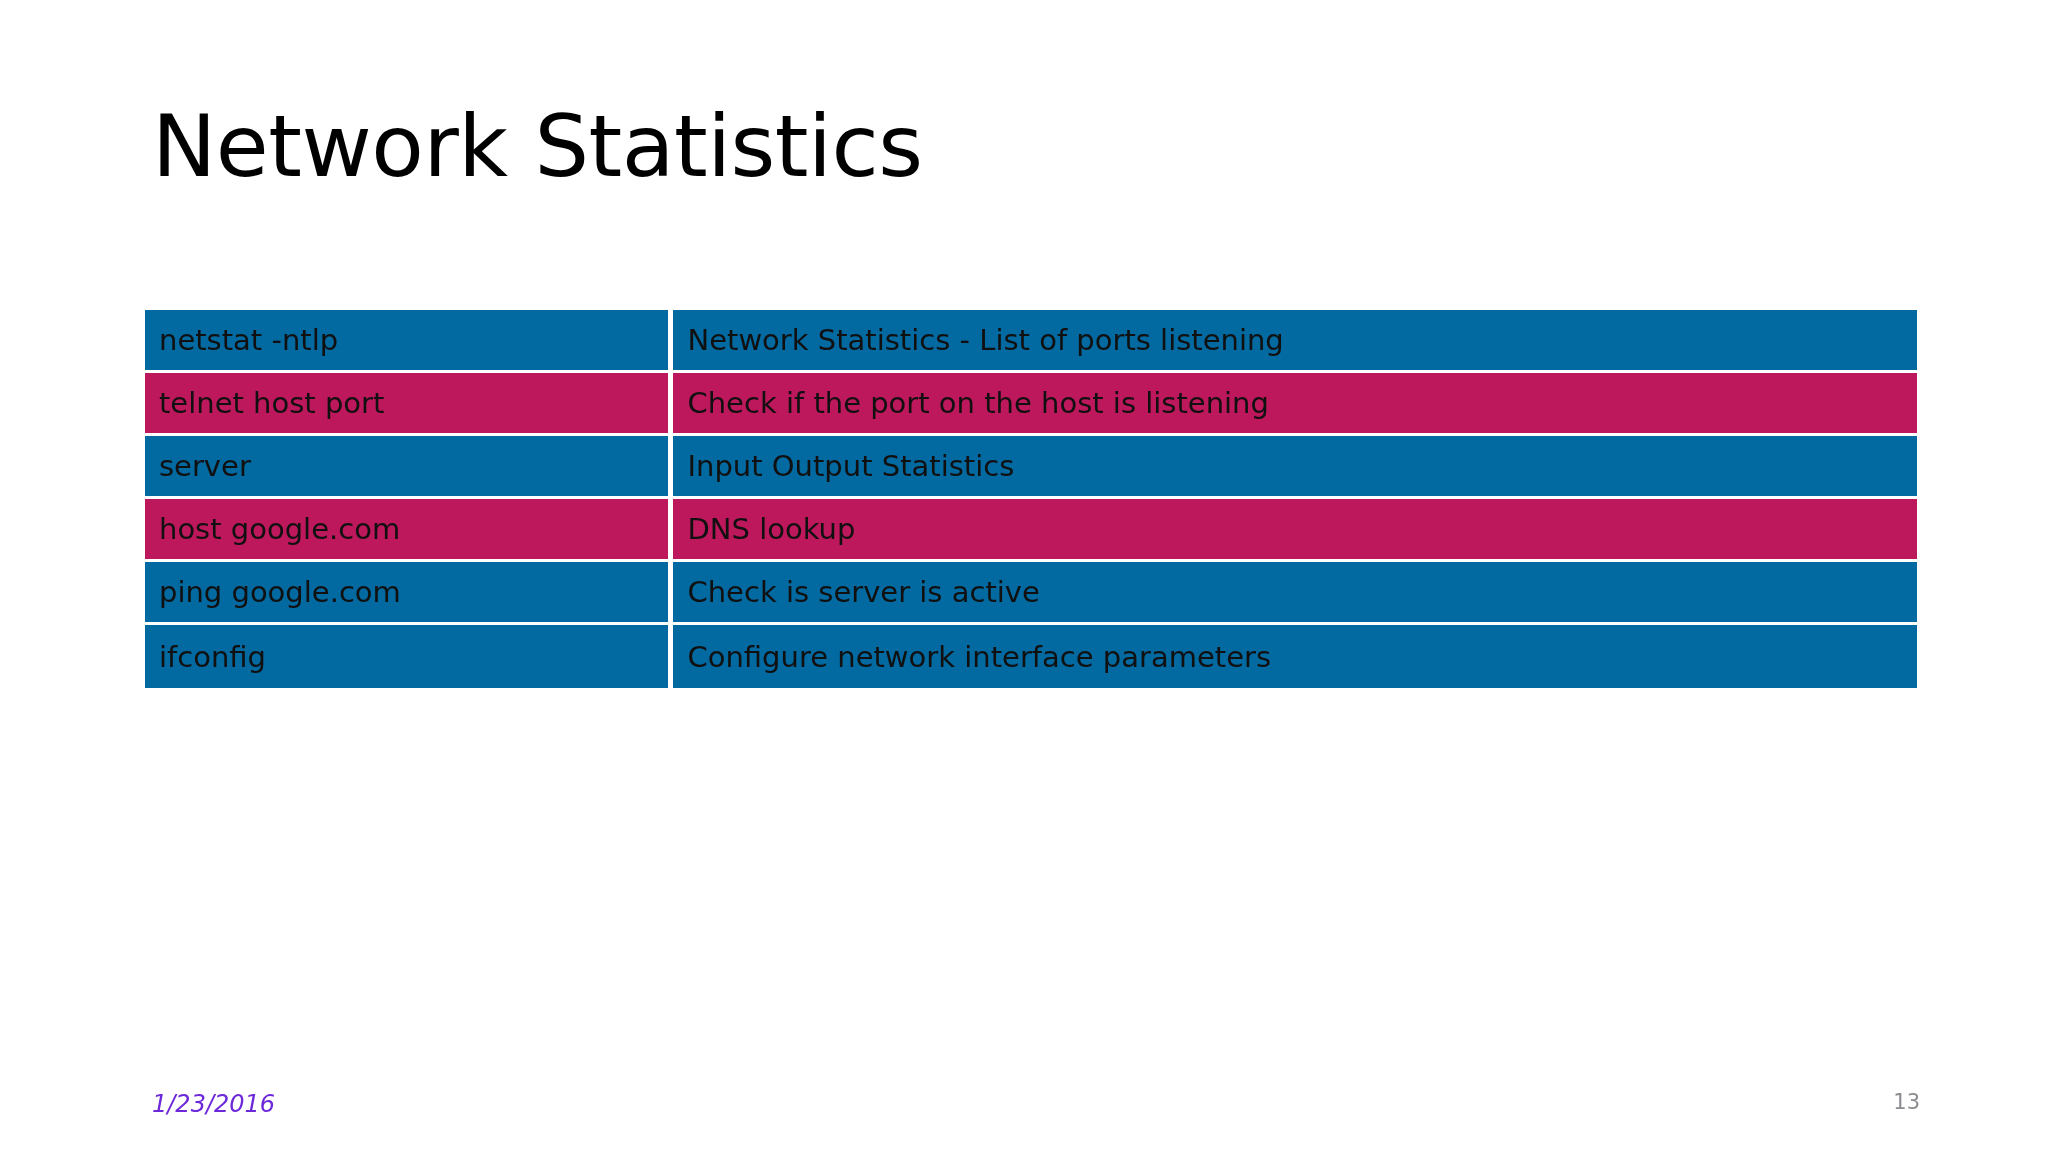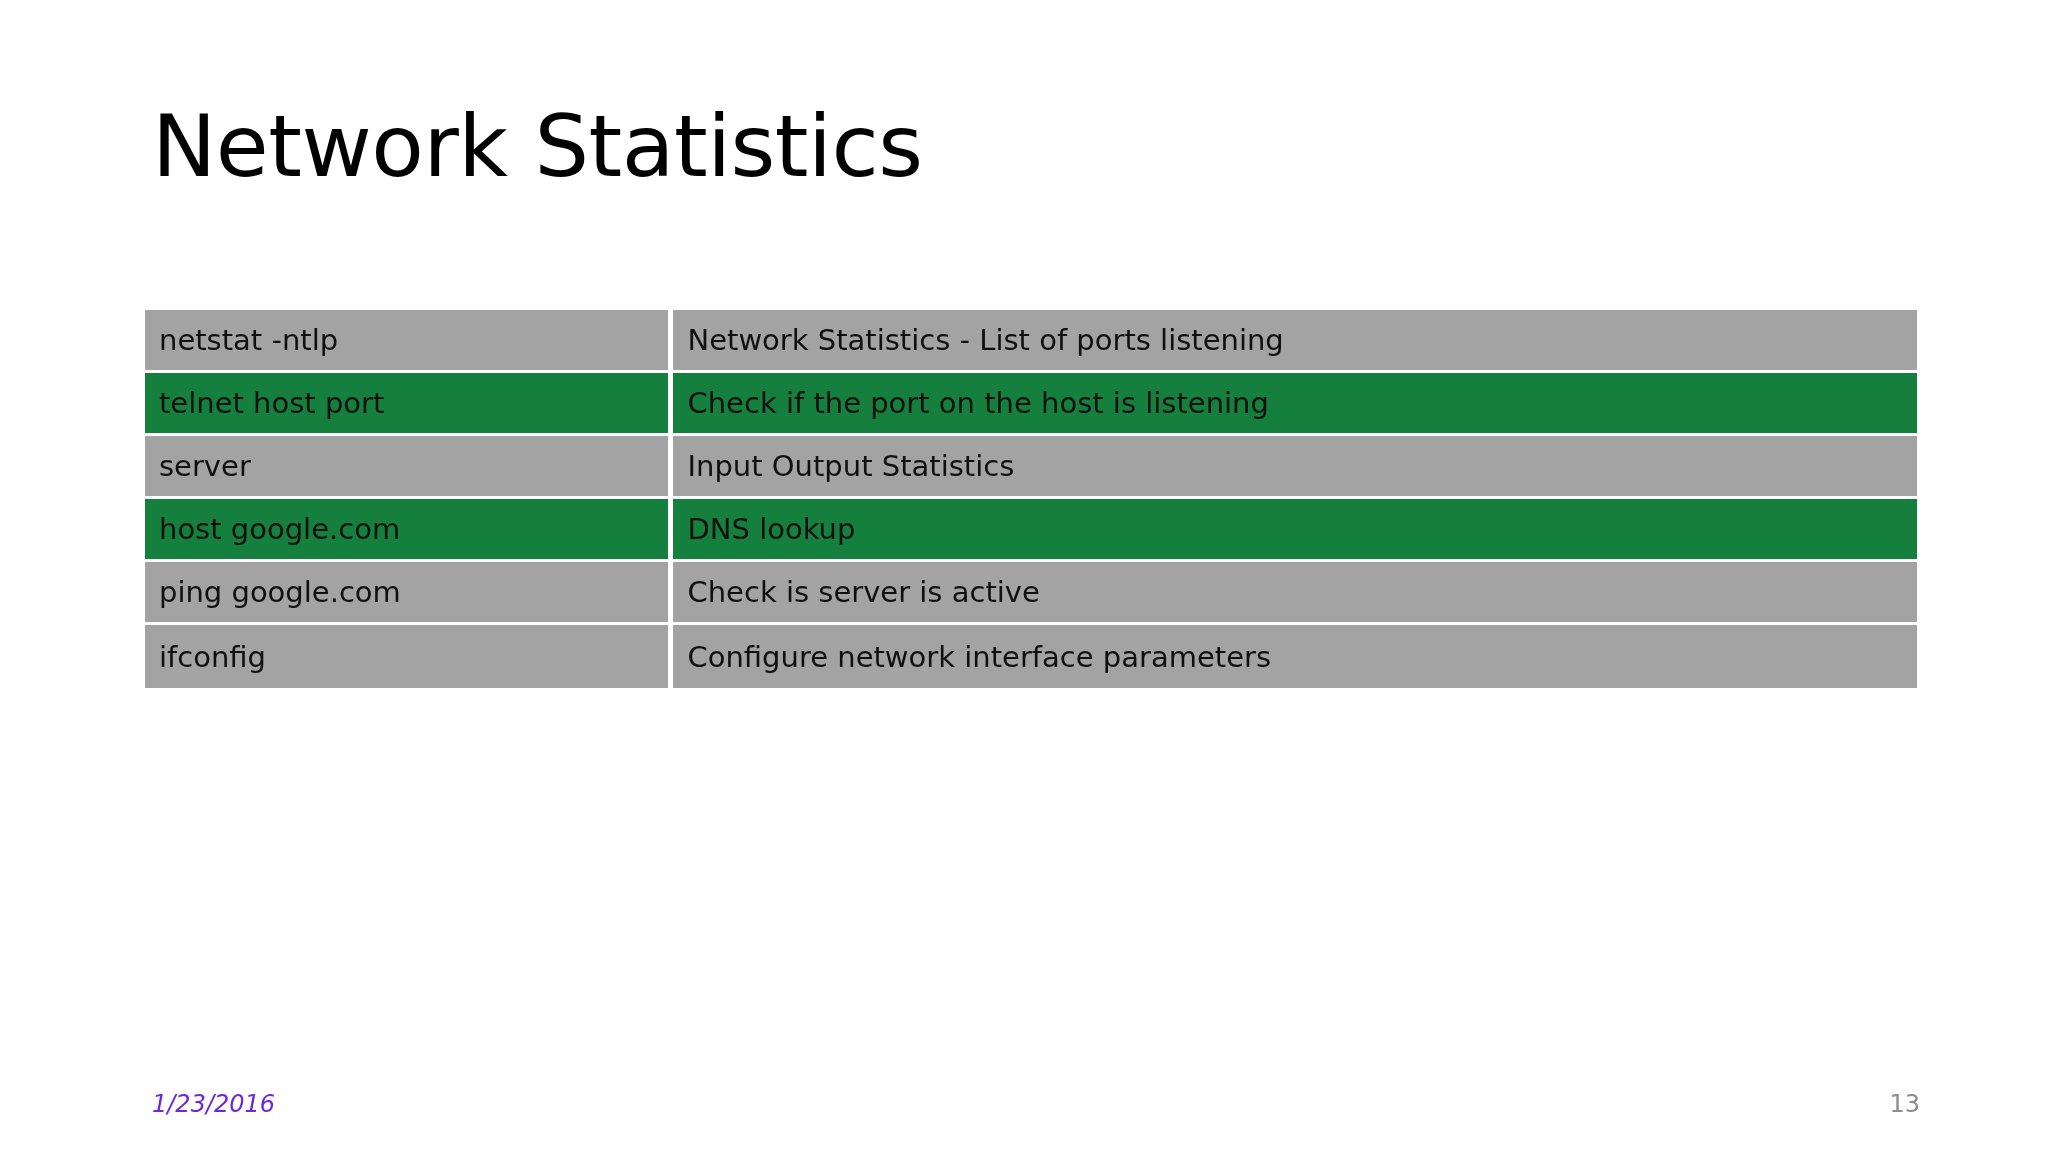--- a/index.html
+++ b/index.html
@@ -67,41 +67,41 @@
     border-bottom: none;
   }
   .cmd-table td.col-cmd {
     width: 527px;
     border-right: 5px solid #ffffff;
   }
   .cmd-table td.col-desc {
     width: 1240px;
   }
 
-  .row-band-a td { background: #a3a3a3; }
-  .row-band-b td { background: #15803d; }
+  .row-band-a td { background: #0369a1; }
+  .row-band-b td { background: #be185d; }
 
   
   .footer-date {
     position: absolute;
     left: 152px;
     top: 1090px;
     font-family: "DejaVu Sans", "Liberation Sans", sans-serif;
     font-size: 24px;
     font-weight: 400;
     color: #6d28d9;
     white-space: nowrap;
     font-style: italic;
   }
   .footer-pagenum {
     position: absolute;
     right: 128px;
     top: 1090px;
     font-family: "DejaVu Sans", "Liberation Sans", sans-serif;
-    font-size: 24px;
+    font-size: 21px;
     font-weight: 400;
     color: #8b8b90;
     text-align: right;
     white-space: nowrap;
   }
 </style>
 </head>
 <body>
 
 <div class="slide">

